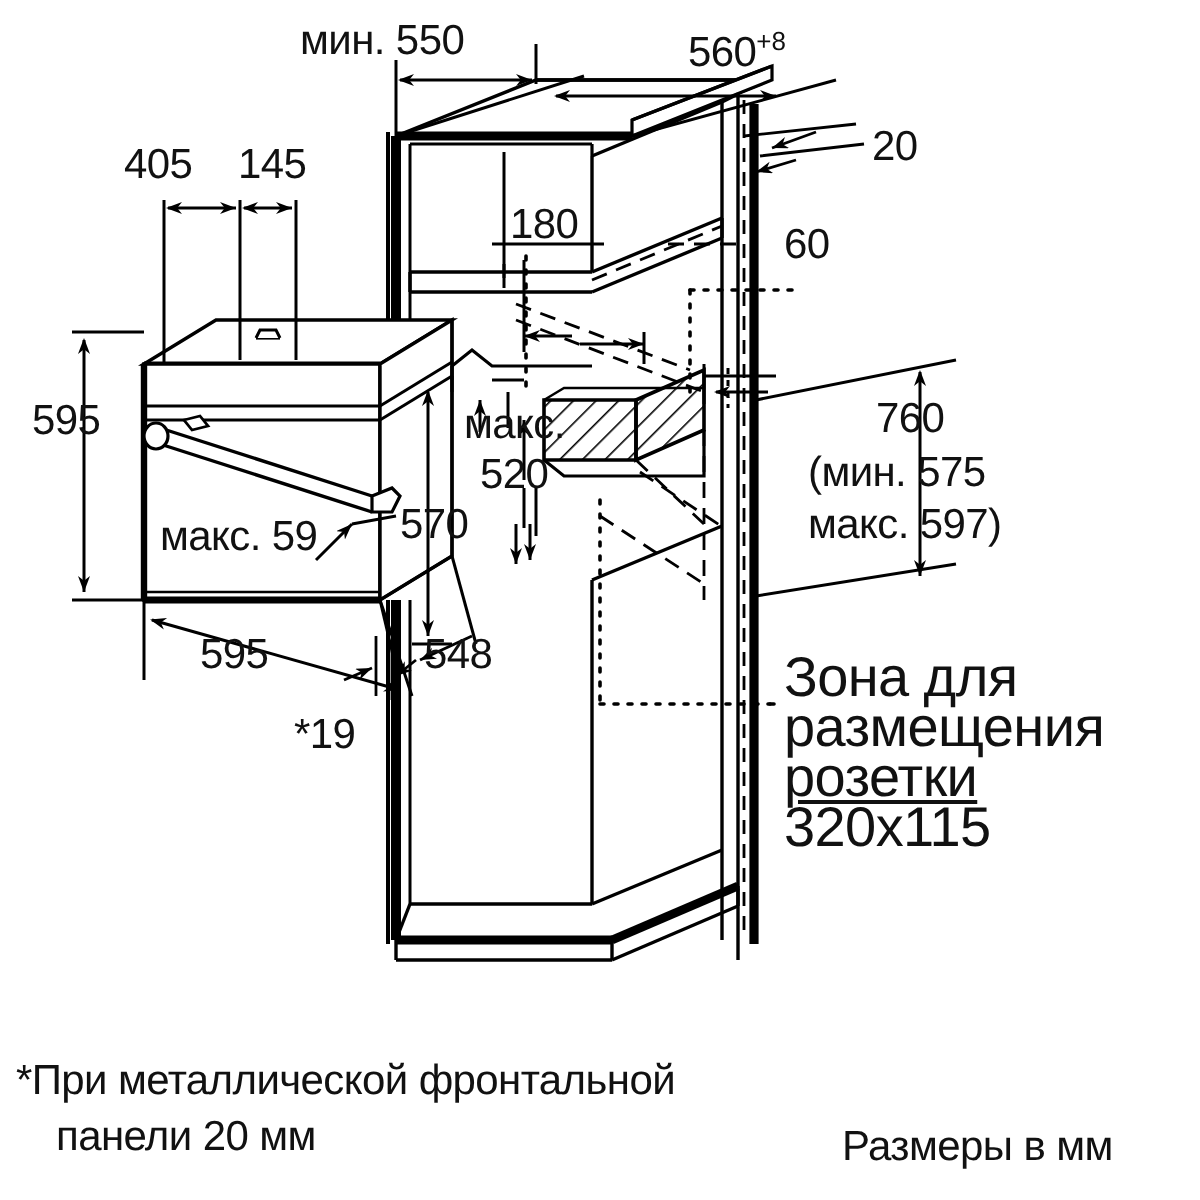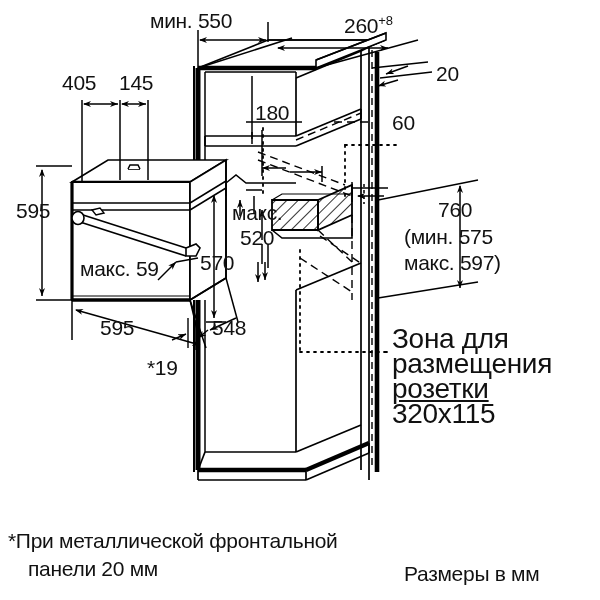--- a/index.html
+++ b/index.html
@@ -285,21 +285,21 @@
       <path d="M460,186 L460,288" marker-start="url(#arrStart)" marker-end="url(#arrEnd)"></path>
     </g>
 
     <g stroke="#000" stroke-width="1.8" fill="none" stroke-dasharray="2 5" stroke-linecap="round">
       <path d="M385,352 L392,352"></path>
     </g>
   </svg>
 
   <div class="lbl dim" style="left:150px; top:10px;">мин. 550</div>
 
-  <div class="lbl dim" style="left:344px; top:14px;"><span>260</span><span class="sup">+8</span></div>
+  <div class="lbl dim" style="left:344px; top:14px;"><span>560</span><span class="sup">+8</span></div>
 
   <div class="lbl dim" style="left:436px; top:63px;">20</div>
 
   <div class="lbl dim" style="left:62px; top:72px;">405</div>
   <div class="lbl dim" style="left:119px; top:72px;">145</div>
 
   <div class="lbl dim" style="left:255px; top:102px;">180</div>
 
   <div class="lbl dim" style="left:392px; top:112px;">60</div>
 
@@ -321,15 +321,15 @@
 
   <div class="lbl dim" style="left:147px; top:357px;">*19</div>
 
   <div class="lbl note" style="left:392px; top:325px;">Зона для</div>
   <div class="lbl note" style="left:392px; top:350px;">размещения</div>
   <div class="lbl note" style="left:392px; top:375px;text-decoration:underline;">розетки</div>
   <div class="lbl note" style="left:392px; top:400px;">320x115</div>
 
   <div class="lbl foot" style="left:8px; top:530px;">*При металлической фронтальной</div>
   <div class="lbl foot" style="left:28px; top:558px;">панели 20 мм</div>
-  <div class="lbl foot" style="left:404px; top:563px;text-align:center;">Размеры в мм</div>
+  <div class="lbl foot" style="left:421px; top:563px;text-align:center;">Размеры в мм</div>
 
 </div>
 
 </body></html>

